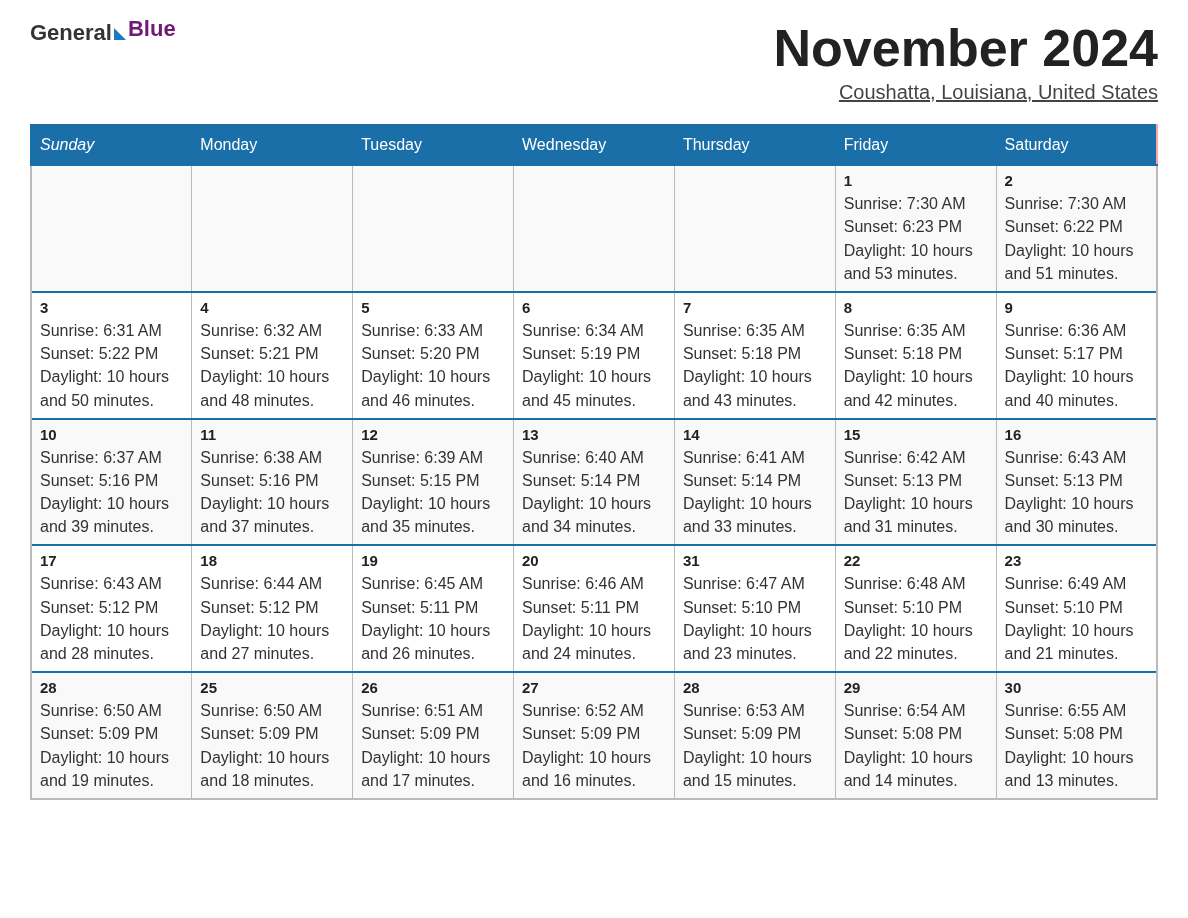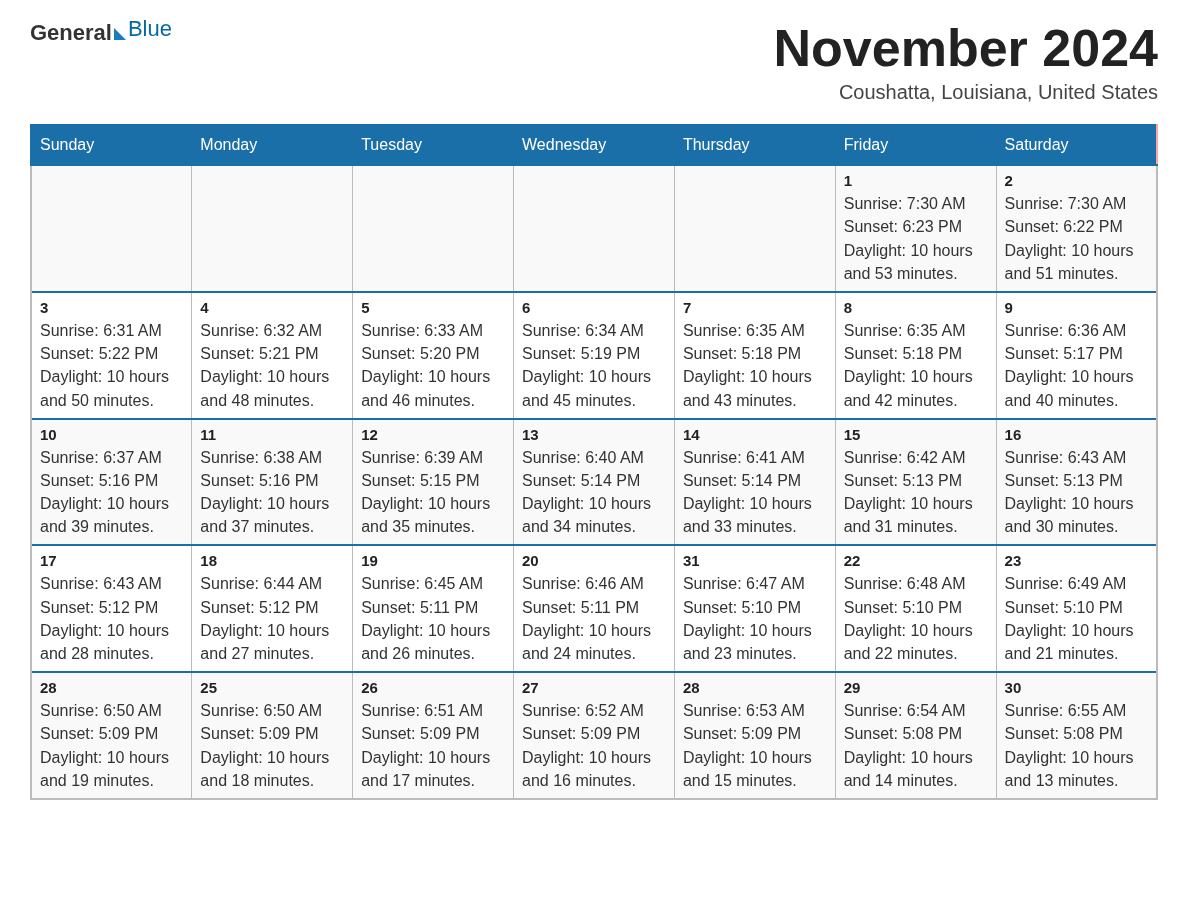--- a/index.html
+++ b/index.html
@@ -31,40 +31,41 @@
     .logo-triangle {
       width: 0;
       height: 0;
       border-left: 12px solid #1a7bbf;
       border-top: 12px solid transparent;
       border-bottom: 0px solid transparent;
       margin-left: 2px;
       margin-top: 2px;
     }
     .logo-bottom {
-      color: #0369a1;
+      color: #701a75;
       font-size: 22px;
-      font-weight: normal;
+      font-weight: bold;
       margin-top: -4px;
       padding-left: 2px;
     }
     .title-block {
       text-align: right;
       margin-left: 44px;
     }
     .main-title {
       font-size: 52px;
       font-weight: bold;
       color: #222;
       line-height: 1.1;
     }
     .subtitle {
       font-size: 20px;
       color: #444;
       margin-top: 4px;
+      text-decoration: underline;
     }
     table {
       width: 100%;
       border-collapse: collapse;
       table-layout: fixed;
     }
     th {
       background-color: #1a6fa8;
       color: #fff;
       font-size: 16px;
@@ -95,21 +96,21 @@
     }
     .empty-cell {
       background: #fff;
     }
     tr:nth-child(odd) td {
       background-color: #f9f9f9;
     }
     tr:nth-child(even) td {
       background-color: #fff;
     }
-    th:first-child { border-left: 2px solid #1a6fa8; }
+    th:first-child { border-left: 2px solid #1a6fa8; font-style: italic; }
     th:last-child { border-right: 2px solid #fca5a5; }
     thead tr th { border-top: 2px solid #1a6fa8; border-bottom: 2px solid #1a6fa8; }
     tbody tr td { border-color: #bbb; }
     tbody tr:last-child td { border-bottom: 2px solid #bbb; }
     tbody tr td:first-child { border-left: 2px solid #bbb; }
     tbody tr td:last-child { border-right: 2px solid #bbb; }
     tbody tr { border-top: 2px solid #1a6fa8; }
     tbody tr td { border-top: none; border-bottom: none; }
     .row-border-top td { border-top: 2px solid #1a6fa8 !important; }
   </style>

